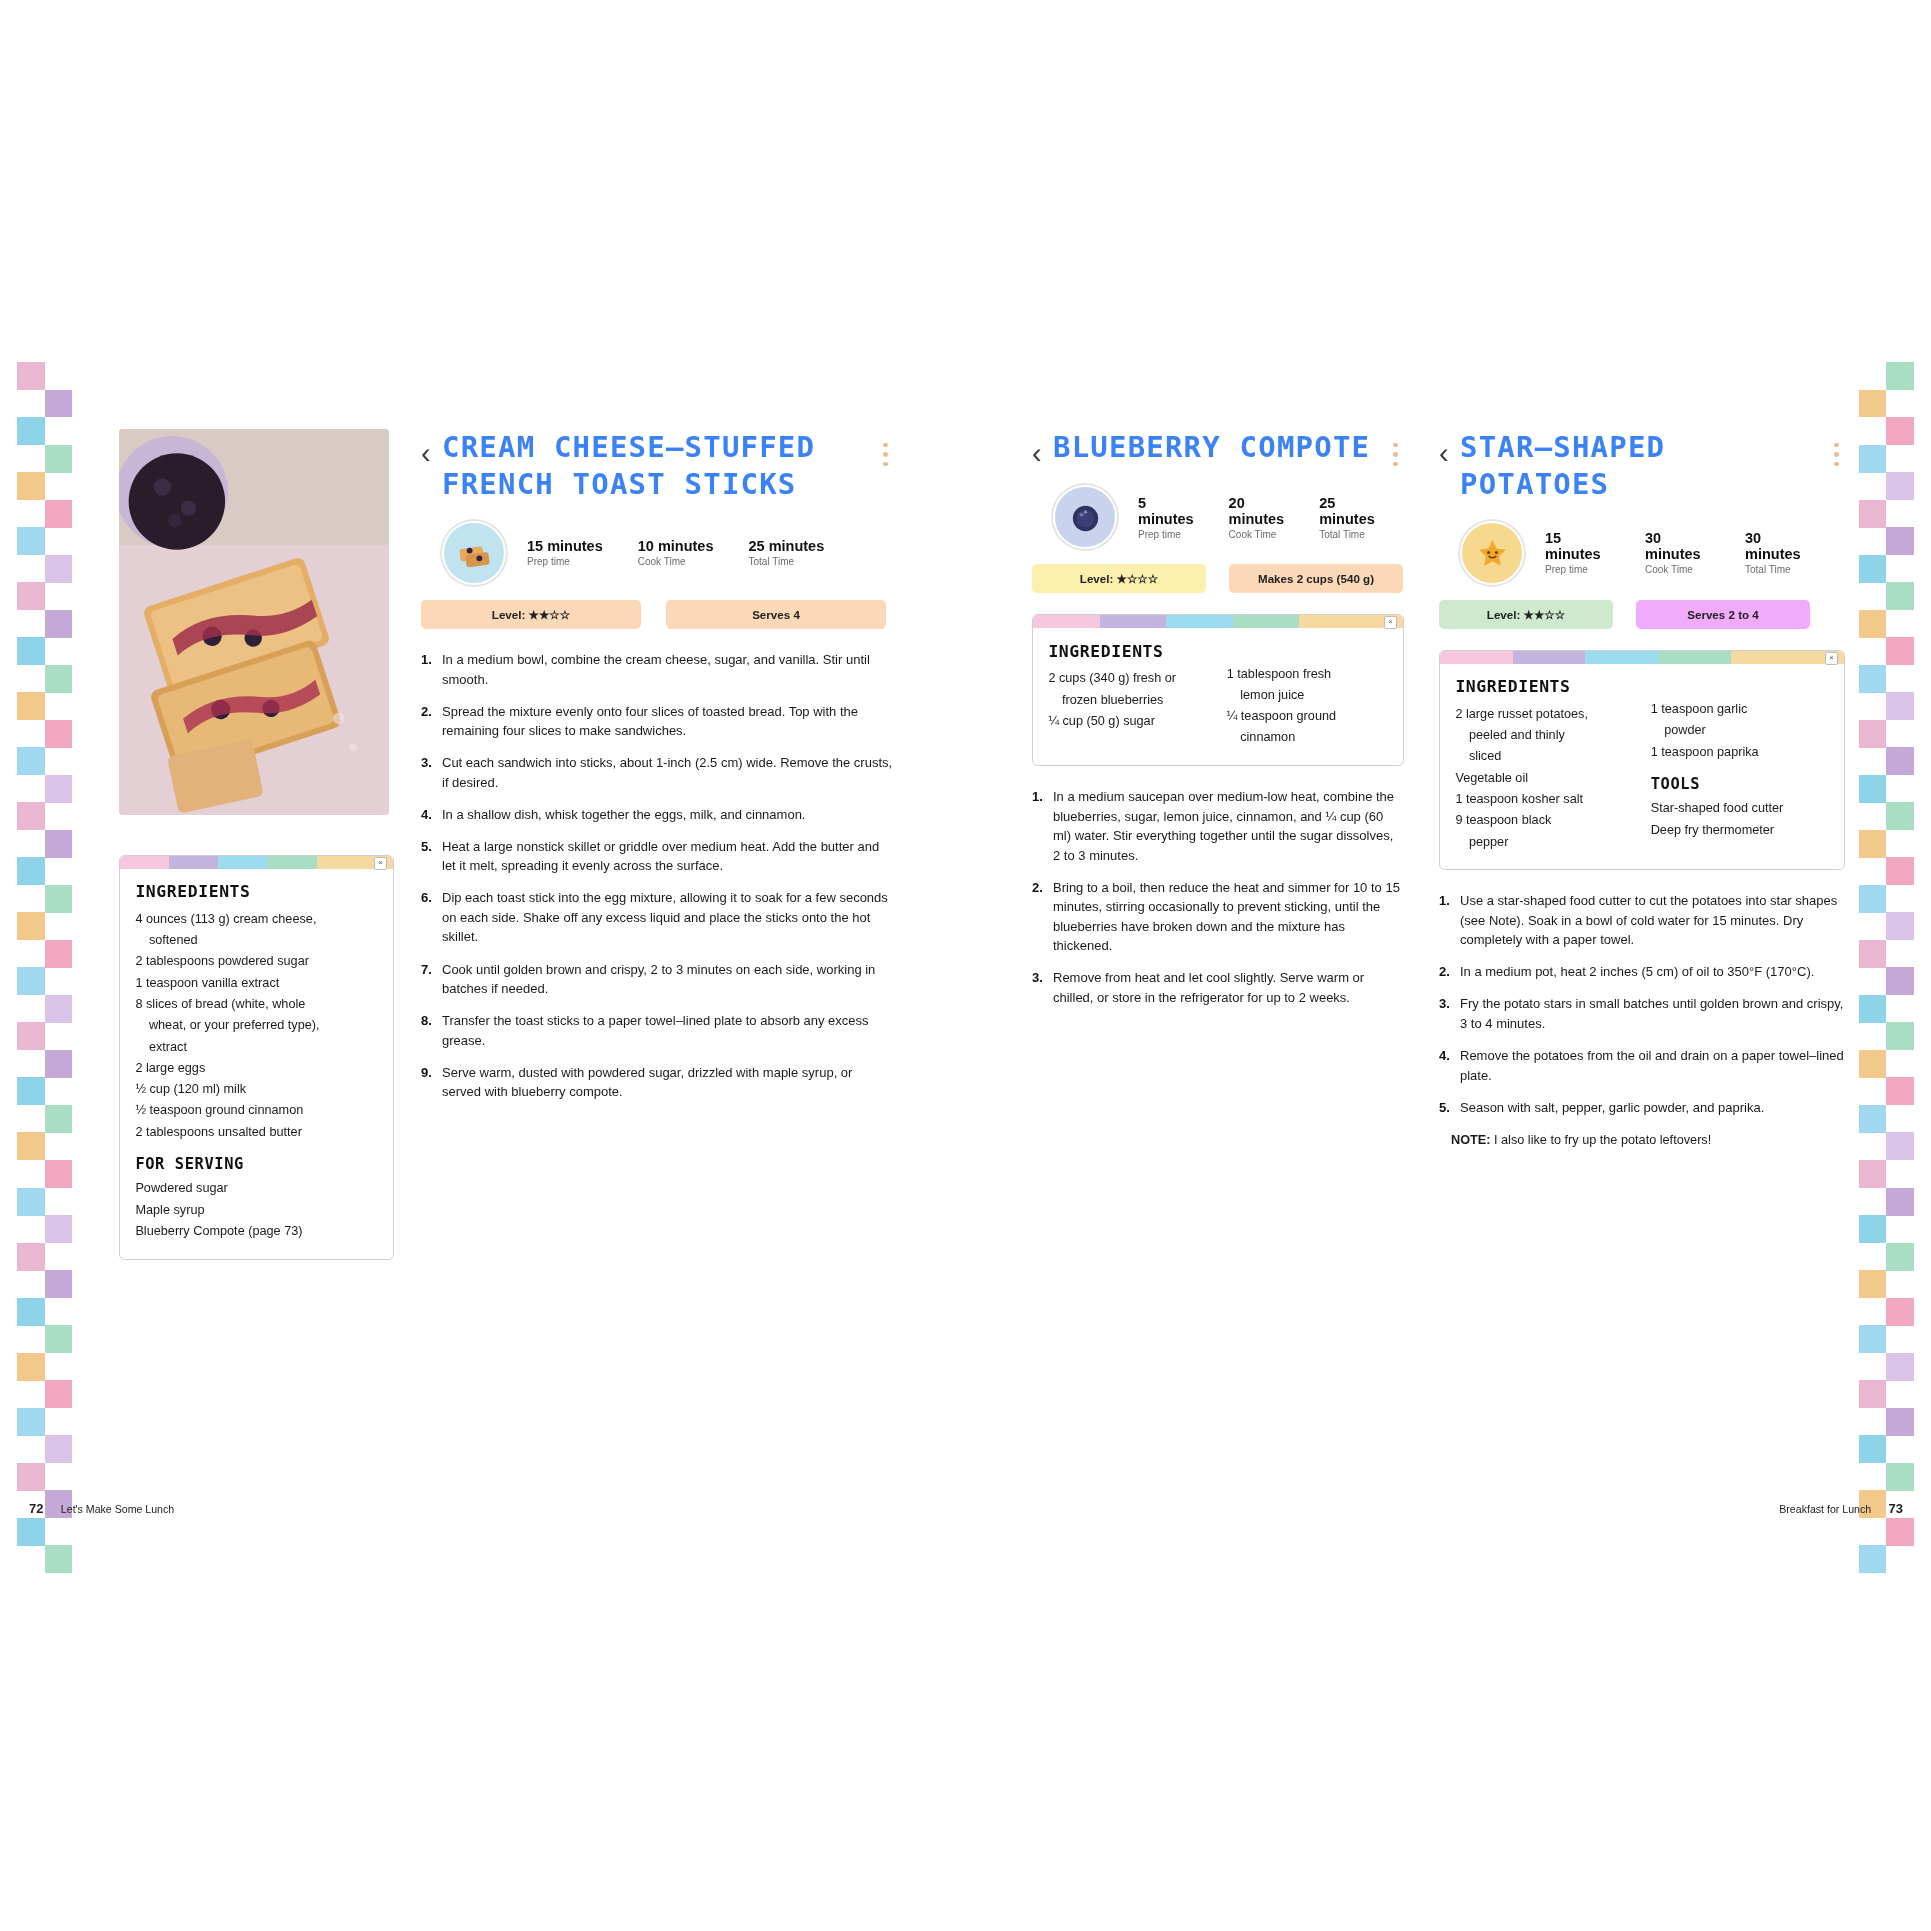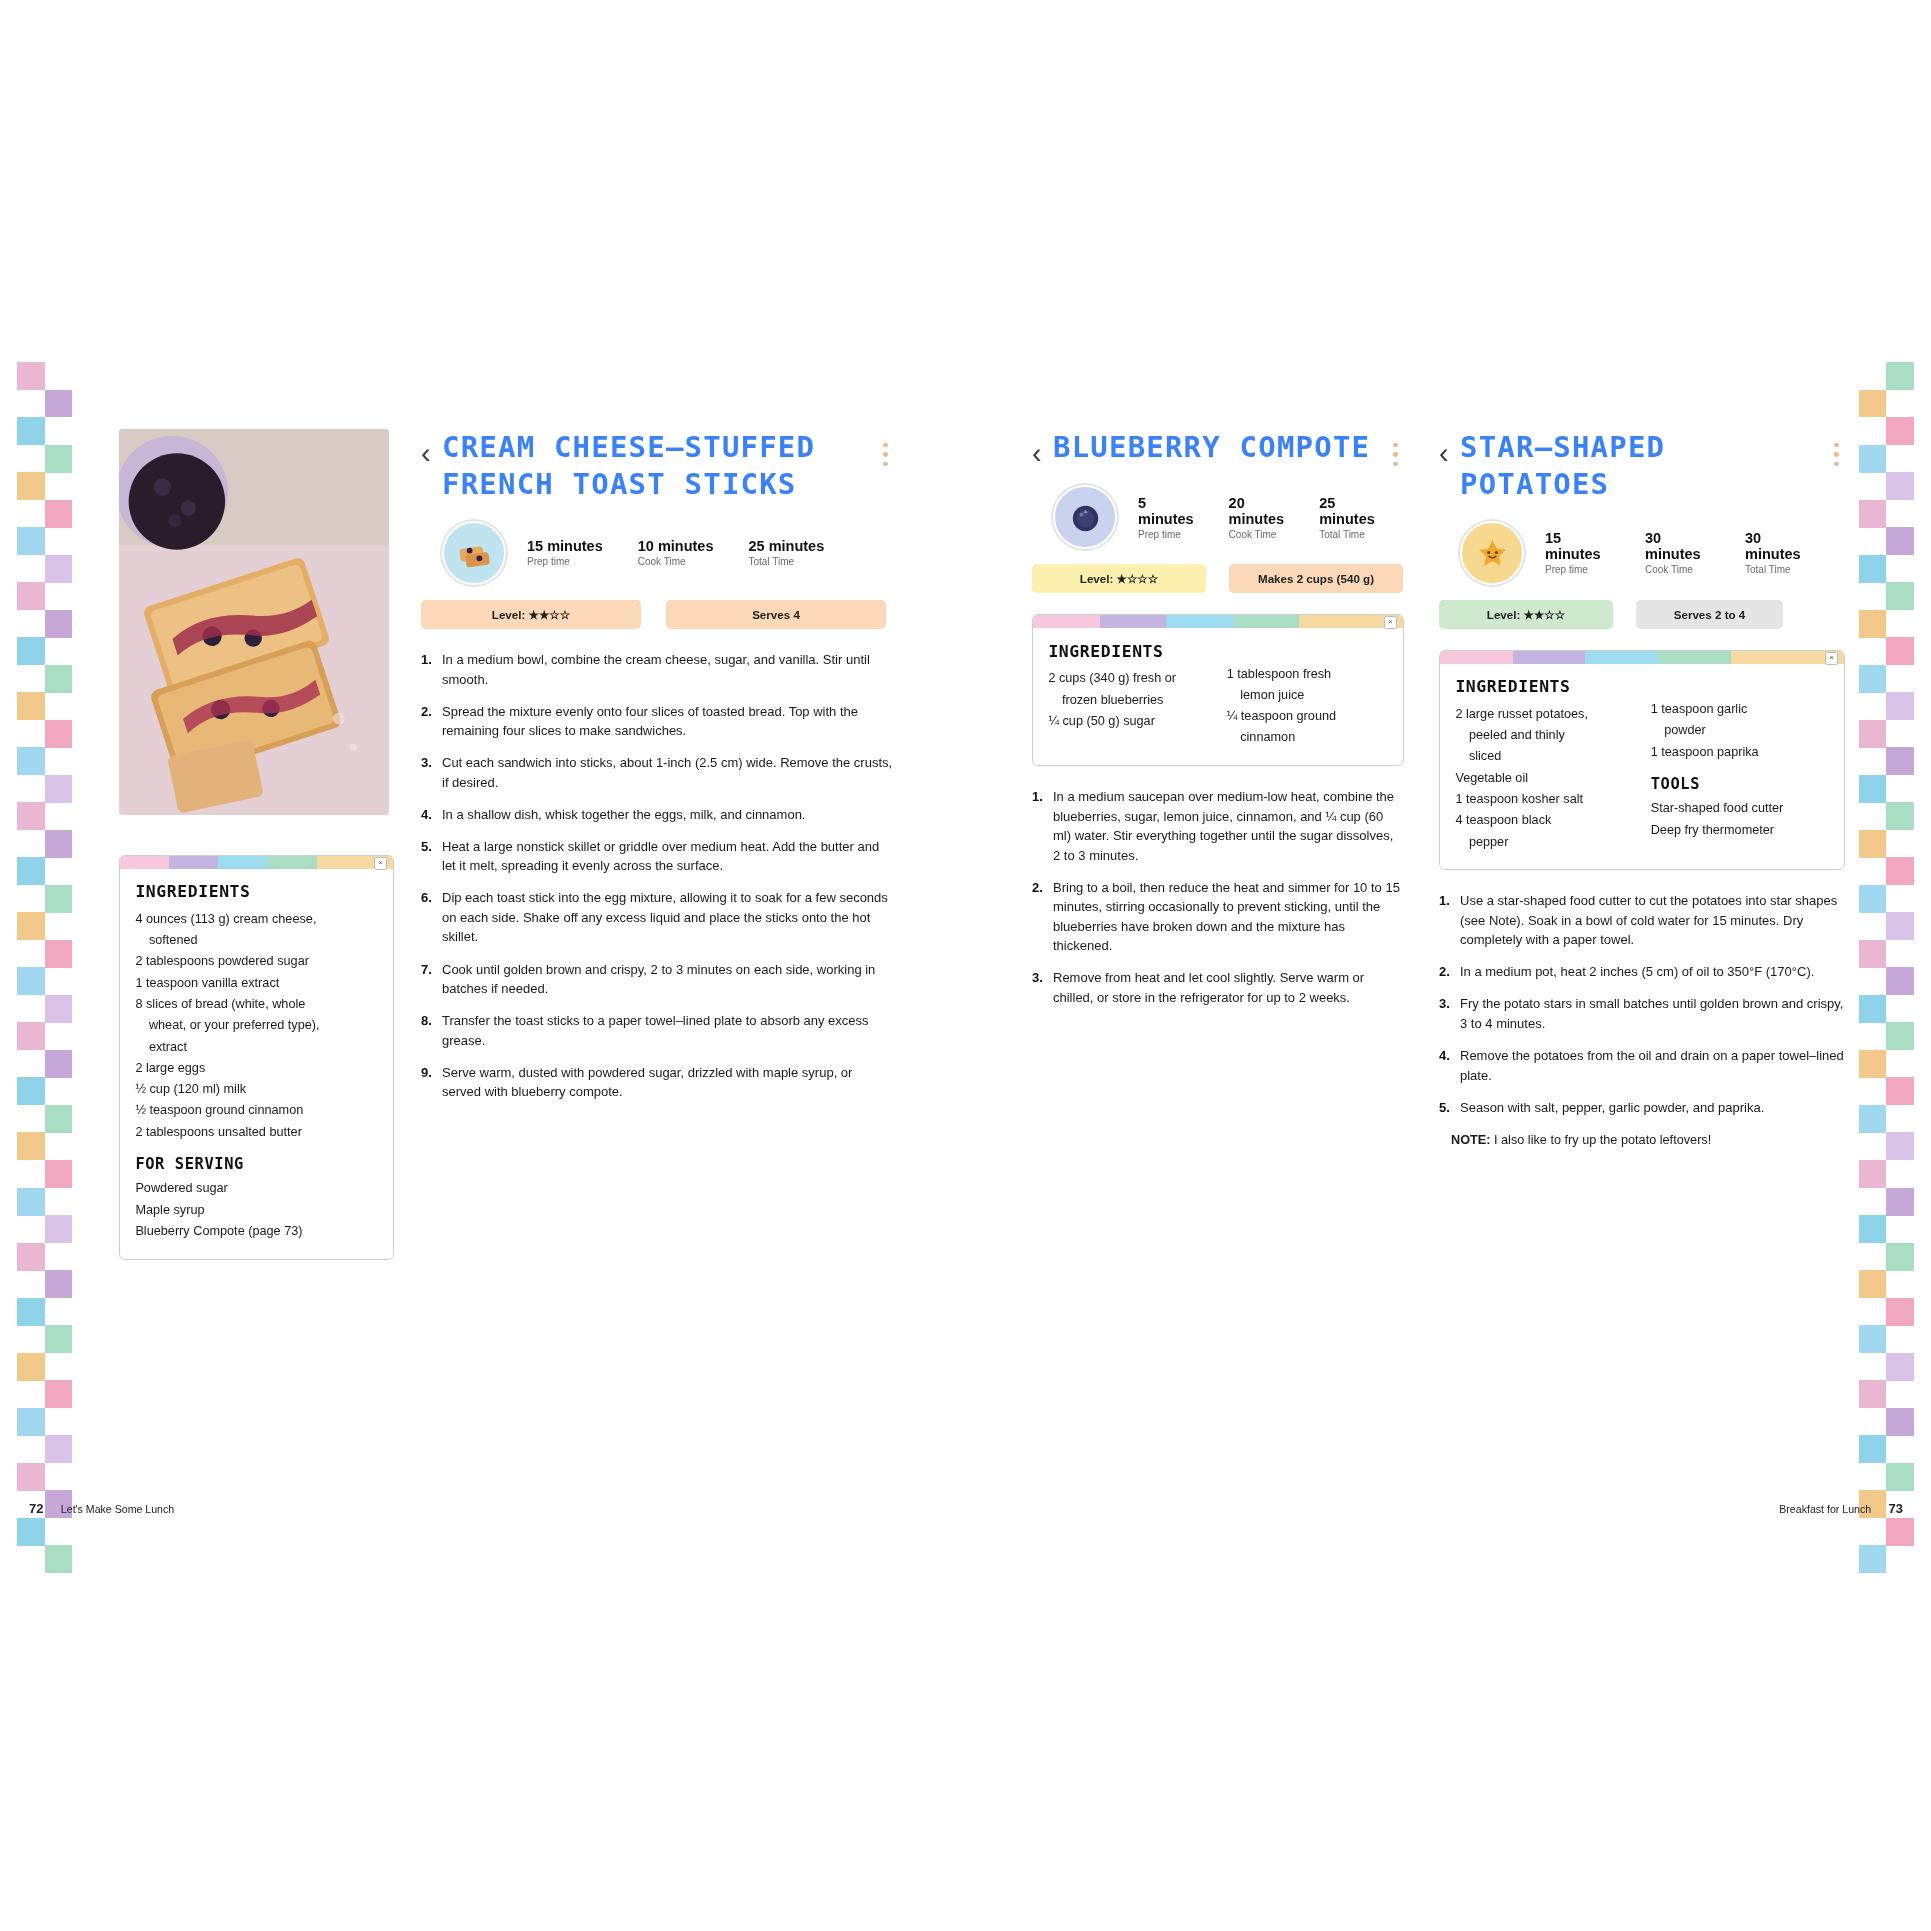--- a/index.html
+++ b/index.html
@@ -457,37 +457,37 @@
           <div class="tlab">Cook Time</div>
         </div>
         <div class="time-item">
           <div class="tval">30 minutes</div>
           <div class="tlab">Total Time</div>
         </div>
       </div>
 
       <div class="pills" style="gap:23px;">
         <div class="pill" style="width:174px;background:#cfe9cf;">Level: ★★☆☆</div>
-        <div class="pill" style="width:147px;background:#e5e5e5;">Serves 2 to 4</div>
+        <div class="pill" style="width:174px;background:#f0abfc;">Serves 2 to 4</div>
       </div>
 
       <div class="ing-box" style="margin-top:21px;">
         <div class="ing-bar" style="background:linear-gradient(90deg,#f7c7dd 0%,#f7c7dd 18%,#c3b4e0 18%,#c3b4e0 36%,#9ddcee 36%,#9ddcee 54%,#a9ddc4 54%,#a9ddc4 72%,#f6d9a1 72%,#f6d9a1 100%);"></div>
         <div class="ing-close">×</div>
         <div class="ing-body">
           <div class="two-col">
             <div>
               <div class="ing-h">INGREDIENTS</div>
               <div id="sp-col1">
                   <div class="ing-li">2 large russet potatoes,</div>
                   <div class="ing-li" style="padding-left: 13.5px;">peeled and thinly</div>
                   <div class="ing-li" style="padding-left: 13.5px;">sliced</div>
                   <div class="ing-li">Vegetable oil</div>
                   <div class="ing-li">1 teaspoon kosher salt</div>
-                  <div class="ing-li">4 teaspoon black</div>
+                  <div class="ing-li">9 teaspoon black</div>
                   <div class="ing-li" style="padding-left: 13.5px;">pepper</div>
                 </div>
             </div>
             <div style="padding-top:23px;">
               <div id="sp-col2">
                   <div class="ing-li">1 teaspoon garlic</div>
                   <div class="ing-li" style="padding-left: 13.5px;">powder</div>
                   <div class="ing-li">1 teaspoon paprika</div>
                 </div>
               <div class="sub-h">TOOLS</div>

